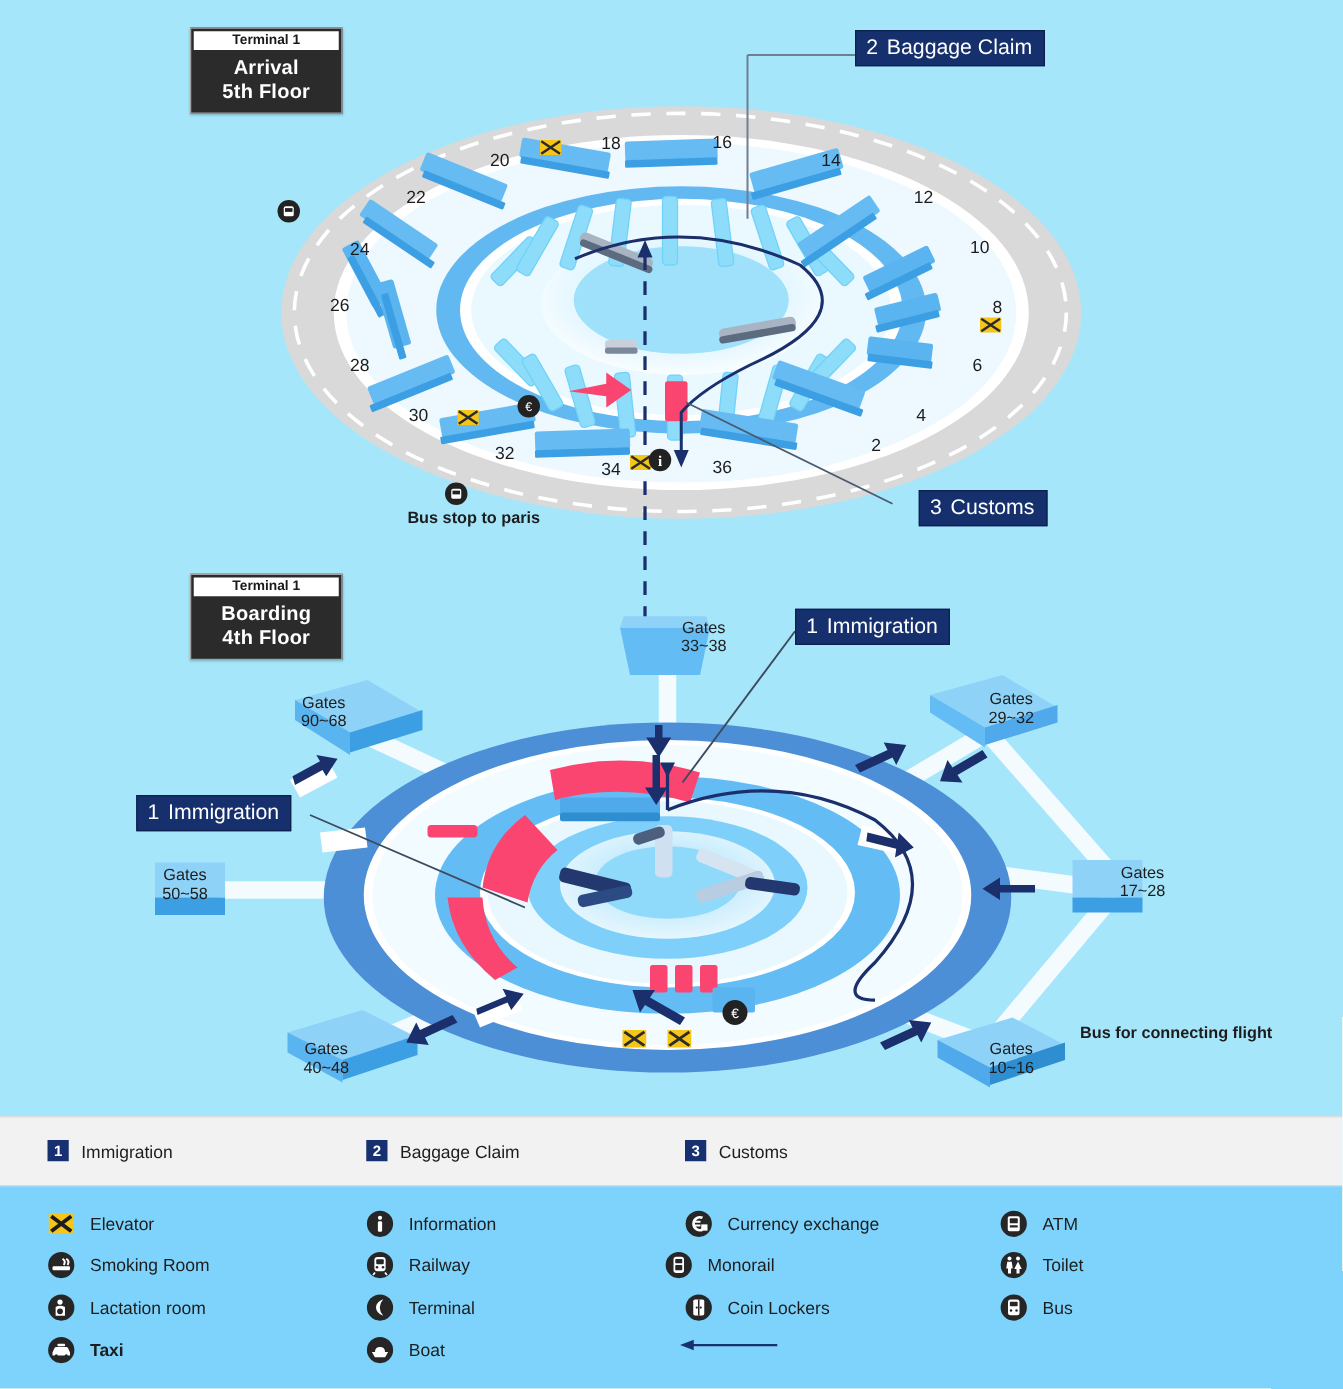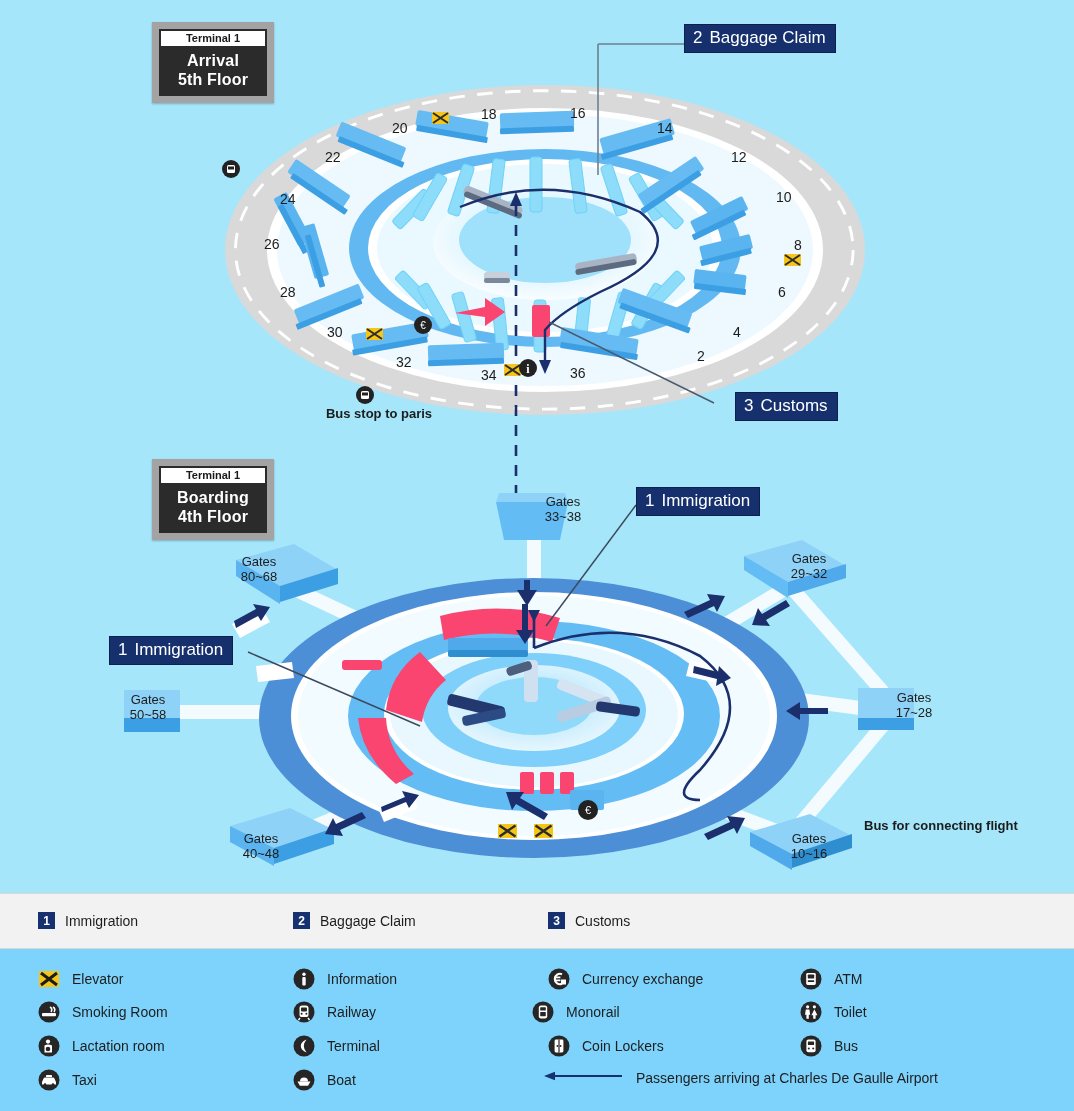--- a/index.html
+++ b/index.html
@@ -26,21 +26,21 @@
     background: #a5e6fb;
     overflow: hidden;
   }
   #map-svg { position: absolute; left:0; top:0; width:1074px; height:893px; }
 
   
   .floor-sign {
     position: absolute;
     width: 122px;
     background: #2b2b2b;
-    border: 7px solid #a3a3a3;
+    border: 1px solid #a3a3a3;
     text-align: center;
     padding: 0 0 7px 0;
     box-shadow: 0 1px 2px rgba(0,0,0,.25);
   }
   .floor-sign .sign-top {
     background: #ffffff;
     color: #1a1a1a;
     font-size: 11px;
     font-weight: bold;
     line-height: 15px;
@@ -538,21 +538,21 @@
     <div class="map-label center" style="left:780px; top:831px; width:58px;">Gates</div>
     <div class="map-label center" style="left:780px; top:846px; width:58px;">10~16</div>
 
     <div class="map-label center" style="left:232px; top:831px; width:58px;">Gates</div>
     <div class="map-label center" style="left:232px; top:846px; width:58px;">40~48</div>
 
     <div class="map-label center" style="left:119px; top:692px; width:58px;">Gates</div>
     <div class="map-label center" style="left:119px; top:707px; width:58px;">50~58</div>
 
     <div class="map-label center" style="left:230px; top:554px; width:58px;">Gates</div>
-    <div class="map-label center" style="left:230px; top:569px; width:58px;">80~68</div>
+    <div class="map-label center" style="left:230px; top:569px; width:58px;">90~68</div>
 
     <div class="map-label" style="left:864px; top:818px; font-weight:bold;">Bus for connecting flight</div>
   </div>
 
   <div id="legend-steps">
     <div class="step-item" style="left:38px;">
       <div class="step-badge">1</div>
       <div class="step-label">Immigration</div>
     </div>
     <div class="step-item" style="left:293px;">
@@ -591,21 +591,21 @@
       <span class="gi">
         <svg viewBox="0 0 22 22">
             <circle cx="11" cy="11" r="10.5" fill="#262626"></circle>
             <circle cx="10" cy="6.6" r="2.1" fill="#fff"></circle>
             <path d="M6.5 10.5 q3.5 -2 7.5 0 l0 7 l-7.5 0 z" fill="#fff"></path>
             <circle cx="10" cy="14" r="2.3" fill="#262626"></circle>
           </svg>
       </span>
       <span class="icon-label">Lactation room</span>
     </div>
-    <div class="icon-item" style="left:38px; top:120px;">
+    <div class="icon-item" style="left:38px; top:120px;font-weight:bold;">
       <span class="gi">
         <svg viewBox="0 0 22 22">
             <circle cx="11" cy="11" r="10.5" fill="#262626"></circle>
             <path d="M4 13 l1.6 -3.6 q0.4 -0.9 1.4 -0.9 l8 0 q1 0 1.4 0.9 L18 13 l0 2.4 l-14 0 z" fill="#fff"></path>
             <circle cx="7" cy="15.6" r="1.3" fill="#262626"></circle>
             <circle cx="15" cy="15.6" r="1.3" fill="#262626"></circle>
             <rect x="8" y="6" width="6" height="2" rx="0.6" fill="#fff"></rect>
           </svg>
       </span>
       <span class="icon-label">Taxi</span>
@@ -725,16 +725,15 @@
       <span class="icon-label">Bus</span>
     </div>
 
     <div id="legend-arrow-row" style="left:544px; top:120px;">
       <span>
         <svg width="78" height="14" viewBox="0 0 78 14">
           <line x1="8" y1="7" x2="78" y2="7" stroke="#17306f" stroke-width="1.8"></line>
           <path d="M0 7 l11 -4.2 l0 8.4 z" fill="#17306f"></path>
         </svg>
       </span>
-      <span class="arrow-label">Passengers arriving at Charles De Gaulle Airport</span>
     </div>
   </div>
 </div>
 
 </body></html>

